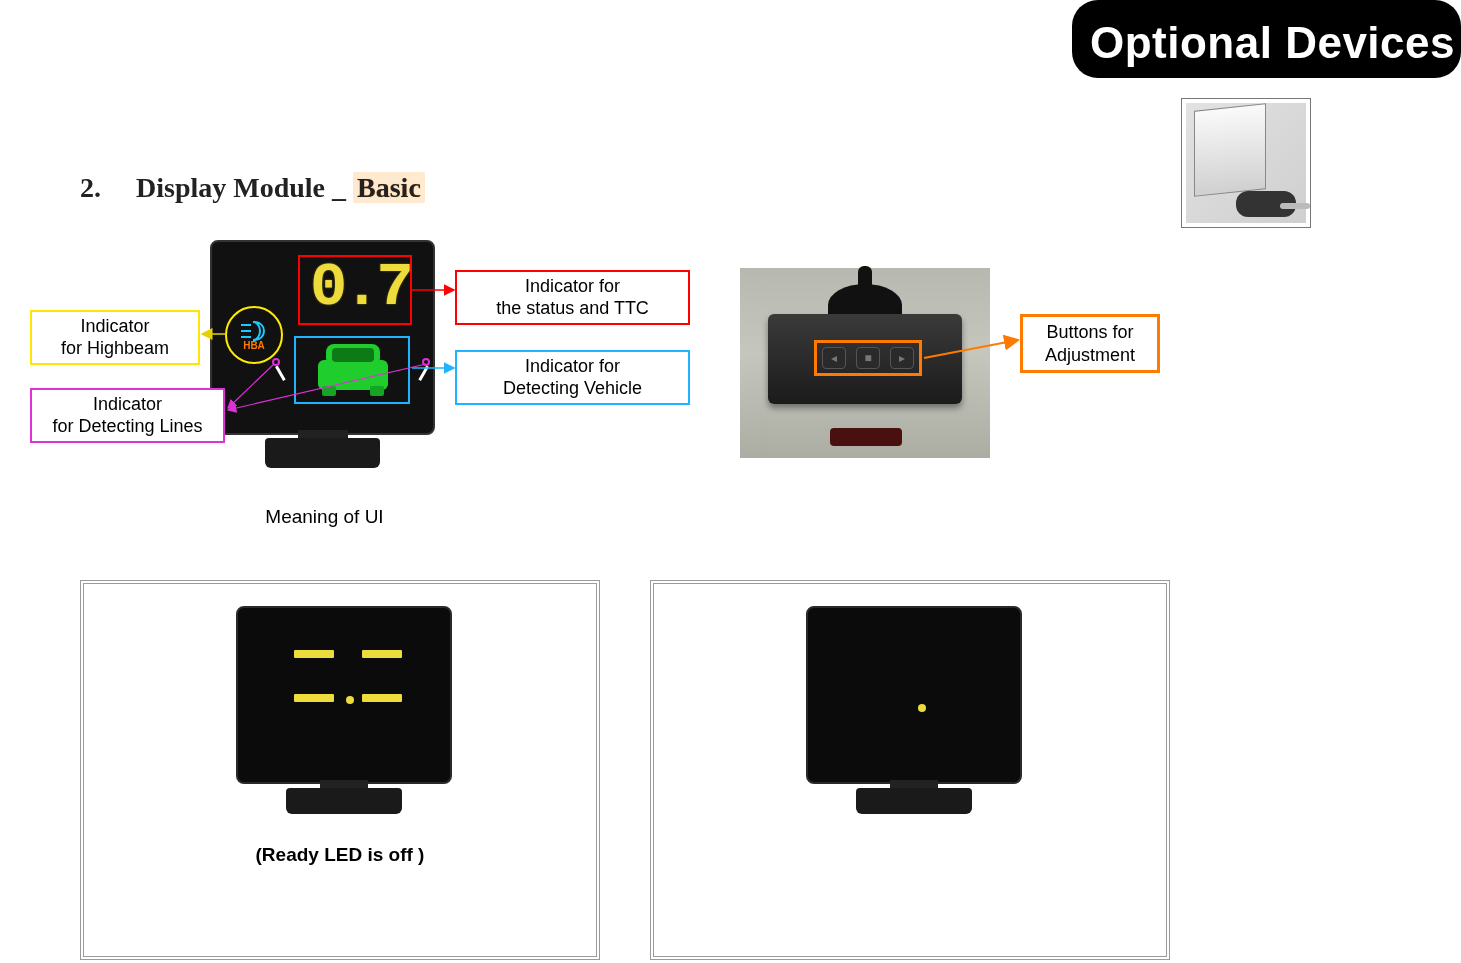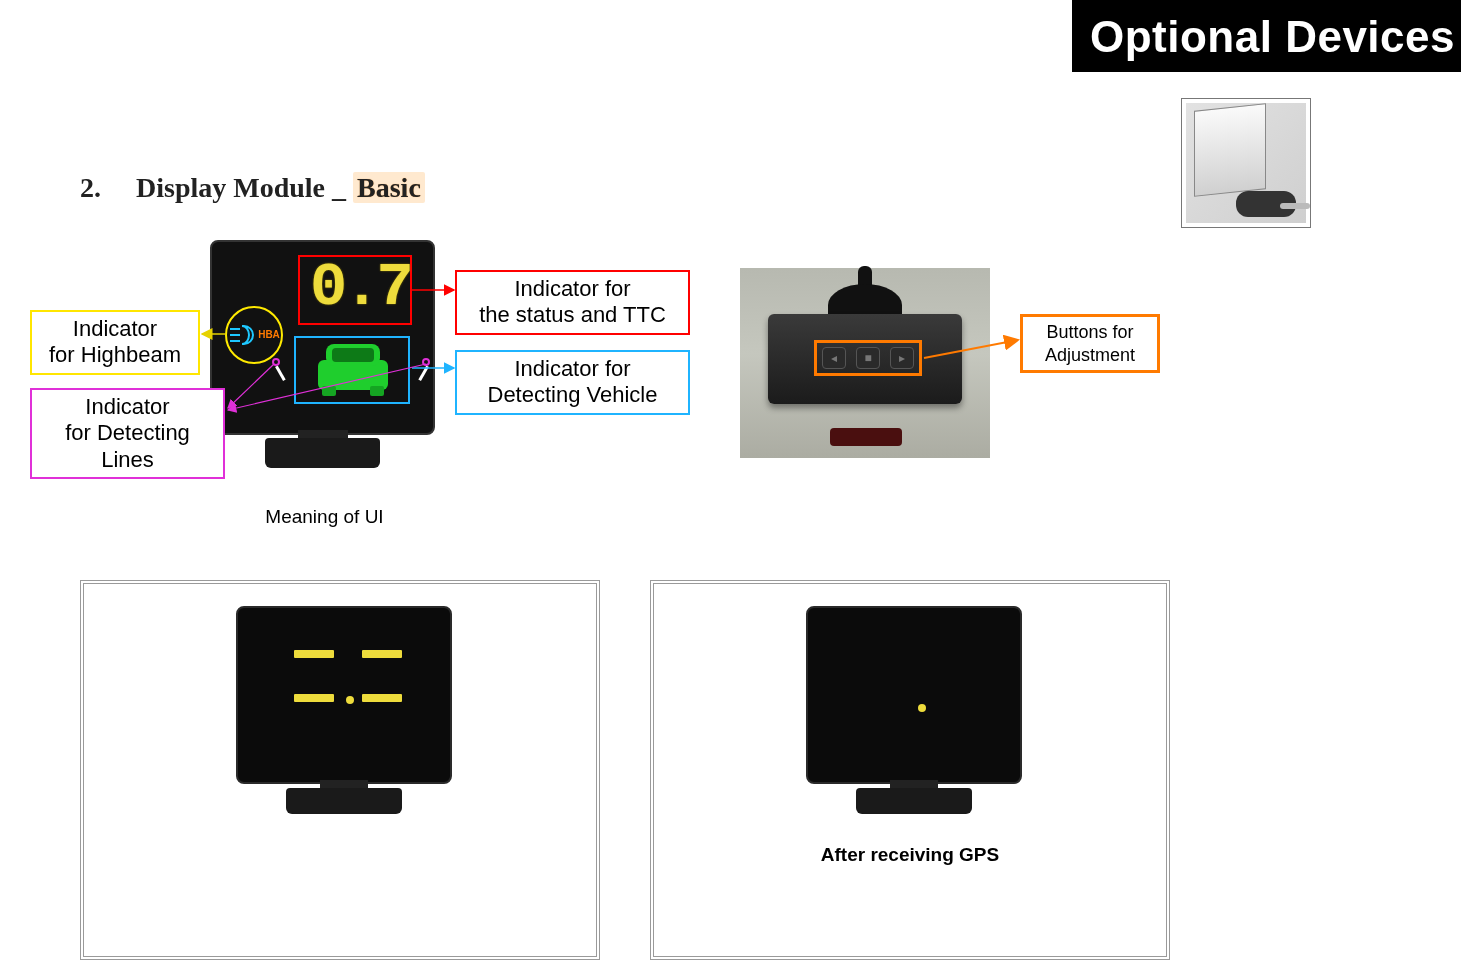--- a/index.html
+++ b/index.html
@@ -14,22 +14,23 @@
 
   
   .header-bar {
     position: absolute;
     top: 0;
     right: 0;
     background: #000;
     color: #fff;
     font-size: 44px;
     font-weight: bold;
-    padding: 12px 6px 10px 18px;
+    padding: 18px 6px 10px 18px;
     letter-spacing: 0.5px;
+    border-radius: 26px;
   }
 
   
   .section-title {
     position: absolute;
     top: 172px;
     left: 80px;
     font-size: 28px;
     font-weight: bold;
     color: #222;
@@ -139,21 +140,21 @@
   }
 
   
   .hba {
     position: absolute;
     left: 195px; top: 66px;
     width: 58px; height: 58px;
     border: 2px solid #ffea00;
     border-radius: 50%;
     display: flex;
-    flex-direction: row;
+    flex-direction: column;
     align-items: center;
     justify-content: center;
     text-align: center;
   }
   .hba svg { display: block; }
   .hba-label {
     font-size: 10px;
     color: #ff7a00;
     font-weight: bold;
     margin-top: -2px;
@@ -187,21 +188,21 @@
     width: 16px; height: 16px;
     border-right: 3px solid #fff;
     transform: rotate(30deg);
   }
   .lane-dot-l { position:absolute; left:242px; top:118px; width:8px; height:8px; border:2px solid #e030d8; border-radius:50%; }
   .lane-dot-r { position:absolute; left:392px; top:118px; width:8px; height:8px; border:2px solid #e030d8; border-radius:50%; }
 
   
   .call {
     position: absolute;
-    font-size: 22px;
+    font-size: 18px;
     line-height: 1.2;
     text-align: center;
     padding: 4px 10px;
     background: #fff;
   }
   .call-yellow { border: 2px solid #ffe600; left: 0; top: 70px; width: 170px; }
   .call-magenta { border: 2px solid #e030d8; left: 0; top: 148px; width: 195px; }
   .call-red { border: 2px solid #ff0000; left: 425px; top: 30px; width: 235px; }
   .call-cyan { border: 2px solid #1fb4ff; left: 425px; top: 110px; width: 235px; }
 
@@ -503,27 +504,27 @@
       <div class="seg" style="left:56px; top:42px; width:40px;"></div>
       <div class="seg" style="left:124px; top:42px; width:40px;"></div>
       <div class="seg" style="left:56px; top:86px; width:40px;"></div>
       <div class="seg" style="left:124px; top:86px; width:40px;"></div>
       <div class="dotY" style="left:108px; top:88px;"></div>
     </div>
     <div class="neck"></div>
     <div class="stand"></div>
   </div>
   <div class="panel-caption">
+    <div>(Ready LED is off )</div>
   </div>
 </div>
 
 <div class="panel panel-right">
   <div class="mini-dev">
     <div class="bezel">
       <div class="dotY" style="left:110px; top:96px;"></div>
     </div>
     <div class="neck"></div>
     <div class="stand"></div>
   </div>
   <div class="panel-caption">
-    <div>After receiving GPS</div>
   </div>
 </div>
 
 </body></html>

